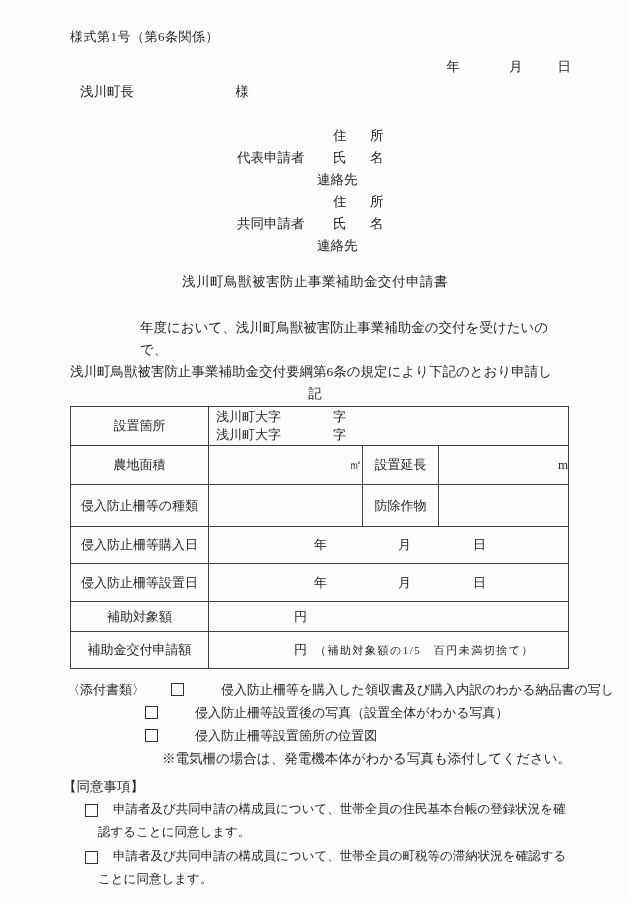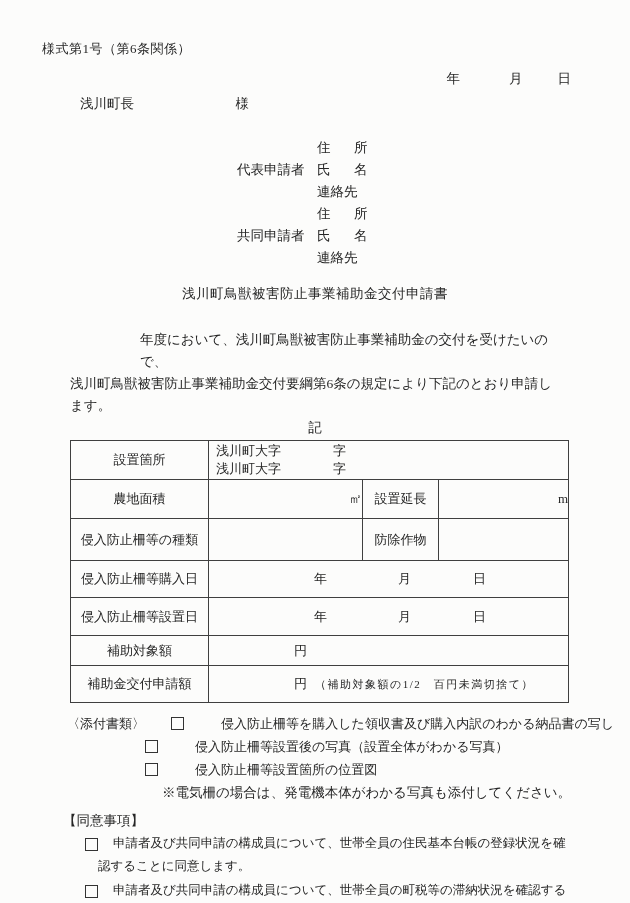--- a/index.html
+++ b/index.html
@@ -7,32 +7,32 @@
     width:630px; height:903px;
     background:#fcfcfb;
     font-family:"Liberation Serif","DejaVu Serif",serif;
     color:#262626;
     font-size:13px;
     overflow:hidden;
   }
   .page { position:relative; width:630px; height:903px; }
 
   
-  .form-number { padding-top:40px; margin-left:42px; font-size:13px; letter-spacing:0.5px; }
+  .form-number { padding-top:28px; margin-left:70px; font-size:13px; letter-spacing:0.5px; }
   .date-line { display:flex; justify-content:flex-end; padding-right:59px; margin-top:12px; font-size:13.5px; }
   .date-line .gap-m { margin-left:49px; }
   .date-line .gap-d { margin-left:35px; }
   .addressee { margin:7px 0 10px 80px; font-size:13.5px; }
   .addressee .honorific { display:inline-block; margin-left:98px; }
 
   
   .applicants { margin-top:24px; }
   .app-line { display:flex; line-height:22px; padding-left:237px; font-size:13.5px; }
   .app-line .role { width:80px; flex:0 0 80px; }
-  .spread { letter-spacing:5px; }
+  .spread { letter-spacing:5px;margin-left:16px; }
 
   
   .doc-title { text-align:center; margin-top:16px; font-size:13.5px; letter-spacing:0.5px; }
   .body-para { margin:26px 60px 0 70px; font-size:13.5px; line-height:22px; }
   .body-para .indent { padding-left:70px; }
   .record-marker { text-align:center; font-size:13.5px; margin-top:2px; }
 
   
   table.app-table { border-collapse:collapse; margin-left:70px; margin-top:3px; table-layout:fixed; }
   table.app-table td { border:1px solid #3f3f3f; font-size:13px; padding:0; vertical-align:middle; }
@@ -108,21 +108,20 @@
       <span class="role"></span>
       <span>連絡先</span>
     </div>
   </div>
 
   <div class="doc-title">浅川町鳥獣被害防止事業補助金交付申請書</div>
 
   <div class="body-para">
     <div class="indent">年度において、浅川町鳥獣被害防止事業補助金の交付を受けたいので、</div>
     <div>浅川町鳥獣被害防止事業補助金交付要綱第6条の規定により下記のとおり申請し</div>
-    <div>ます。</div>
   </div>
 
   <div class="record-marker">記</div>
 
   <table class="app-table">
     <colgroup>
         <col style="width:138px">
         <col style="width:154px">
         <col style="width:76px">
         <col style="width:130px">
@@ -173,21 +172,21 @@
         <div class="yen-cell">
           <span class="yen">円</span>
         </div>
       </td>
     </tr>
     <tr style="height:37px">
       <td class="lbl">補助金交付申請額</td>
       <td colspan="3">
         <div class="yen-cell">
           <span class="yen">円</span>
-          <span class="note">（補助対象額の1/2　百円未満切捨て）</span>
+          <span class="note">（補助対象額の1/5　百円未満切捨て）</span>
         </div>
       </td>
     </tr>
   </tbody>
     </table>
 
   <div class="attachments">
     <div class="att-row">
       <span class="att-heading">〈添付書類〉</span>
       <span class="cbx"></span>

